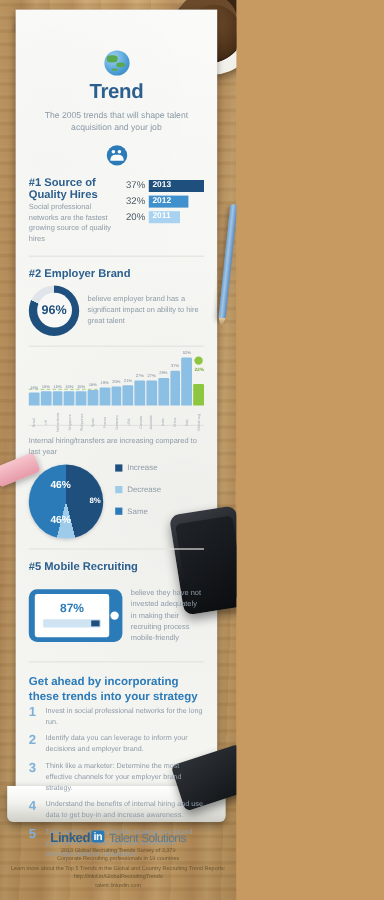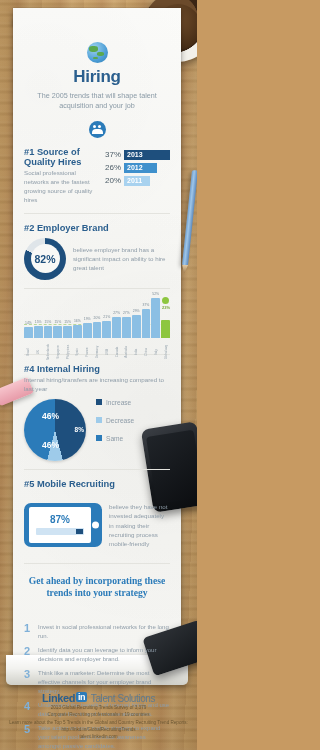--- a/index.html
+++ b/index.html
@@ -214,22 +214,22 @@
     width:48px;height:7px;background:#cfe3f3;border-radius:1px;margin-top:3px;position:relative;
   }
   .slider:after{content:"";position:absolute;right:1px;top:1px;width:7px;height:5px;background:#1e4f7d;}
   .phone .home{
     position:absolute;right:3px;top:50%;transform:translateY(-50%);
     width:7px;height:7px;border-radius:50%;background:#fff;
   }
   .s5-txt{font-size:6.2px;color:#8e9ca8;line-height:1.5;}
   
   .tips-h{
-    font-size:9.6px;font-weight:bold;color:#2b7bb9;text-align:center;
-    margin:11px 0 24px;line-height:1.25;font-family:Liberation Serif, serif;
+    font-size:9.6px;font-weight:bold;color:#2b7bb9;
+    margin:11px 0 2px;line-height:1.25;
   }
   .tip{display:flex;gap:6px;margin-bottom:5px;align-items:flex-start;}
   .tip-n{font-size:11px;color:#7fb0d8;font-weight:bold;line-height:1;width:8px;flex:none;}
   .tip-t{font-size:6px;color:#8e9ca8;line-height:1.5;}
   
   .footer{
     position:absolute;left:0;right:0;top:692px;text-align:center;
   }
   .li-logo{font-size:11px;font-weight:bold;color:#2b5f8e;letter-spacing:-.4px;}
   .li-in{
@@ -251,55 +251,55 @@
 <div class="phone-prop"></div>
 <div class="paper-curl"></div>
 <div class="tablet-prop"></div>
 
 <div class="content">
   <div class="inner">
 
     <div class="title-wrap">
       <div class="globe"></div>
       <h1 class="main">
-        <span>Hiring</span>
+        <span>Trend</span>
       </h1>
       <p class="subtitle">The 2005 trends that will shape talent acquisition and your job</p>
       <div class="people-badge"></div>
     </div>
 
     <div class="sec">
       <div class="s1">
         <div class="s1-left">
           <h2 class="sec-h">#1 Source of Quality Hires</h2>
           <p class="sec-sub">Social professional networks are the fastest growing source of quality hires</p>
         </div>
         <div class="s1-right">
           <div class="barrow">
             <span class="barpct">37%</span>
             <span class="bar" style="width:46px;background:#1e4f7d">2013</span>
           </div>
           <div class="barrow">
-            <span class="barpct">26%</span>
+            <span class="barpct">32%</span>
             <span class="bar" style="width:33px;background:#3f90cc">2012</span>
           </div>
           <div class="barrow">
             <span class="barpct">20%</span>
             <span class="bar" style="width:26px;background:#a8d2ef">2011</span>
           </div>
         </div>
       </div>
       <div class="divider"></div>
     </div>
 
     <div class="sec">
       <h2 class="sec-h">#2 Employer Brand</h2>
       <div class="s2">
         <div class="donut">
-          <span>82%</span>
+          <span>96%</span>
         </div>
         <p class="s2-txt">believe employer brand has a significant impact on ability to hire great talent</p>
       </div>
       <div class="divider"></div>
     </div>
 
     <div class="sec">
       <div class="s3">
         <div class="chart3">
           <div class="avgline"></div>
@@ -365,21 +365,20 @@
               </div>
           </div>
           <div class="greenglobe"></div>
           <div class="greenlbl">23%</div>
         </div>
       </div>
       <div class="divider"></div>
     </div>
 
     <div class="sec">
-      <h2 class="sec-h">#4 Internal Hiring</h2>
       <p class="sec-sub">Internal hiring/transfers are increasing compared to last year</p>
       <div class="s4">
         <div class="pie">
           <span class="p p1">46%</span>
           <span class="p p2">8%</span>
           <span class="p p3">46%</span>
         </div>
         <div class="legend">
           <div class="lg">
             <span class="sw" style="background:#1e4f7d"></span>

